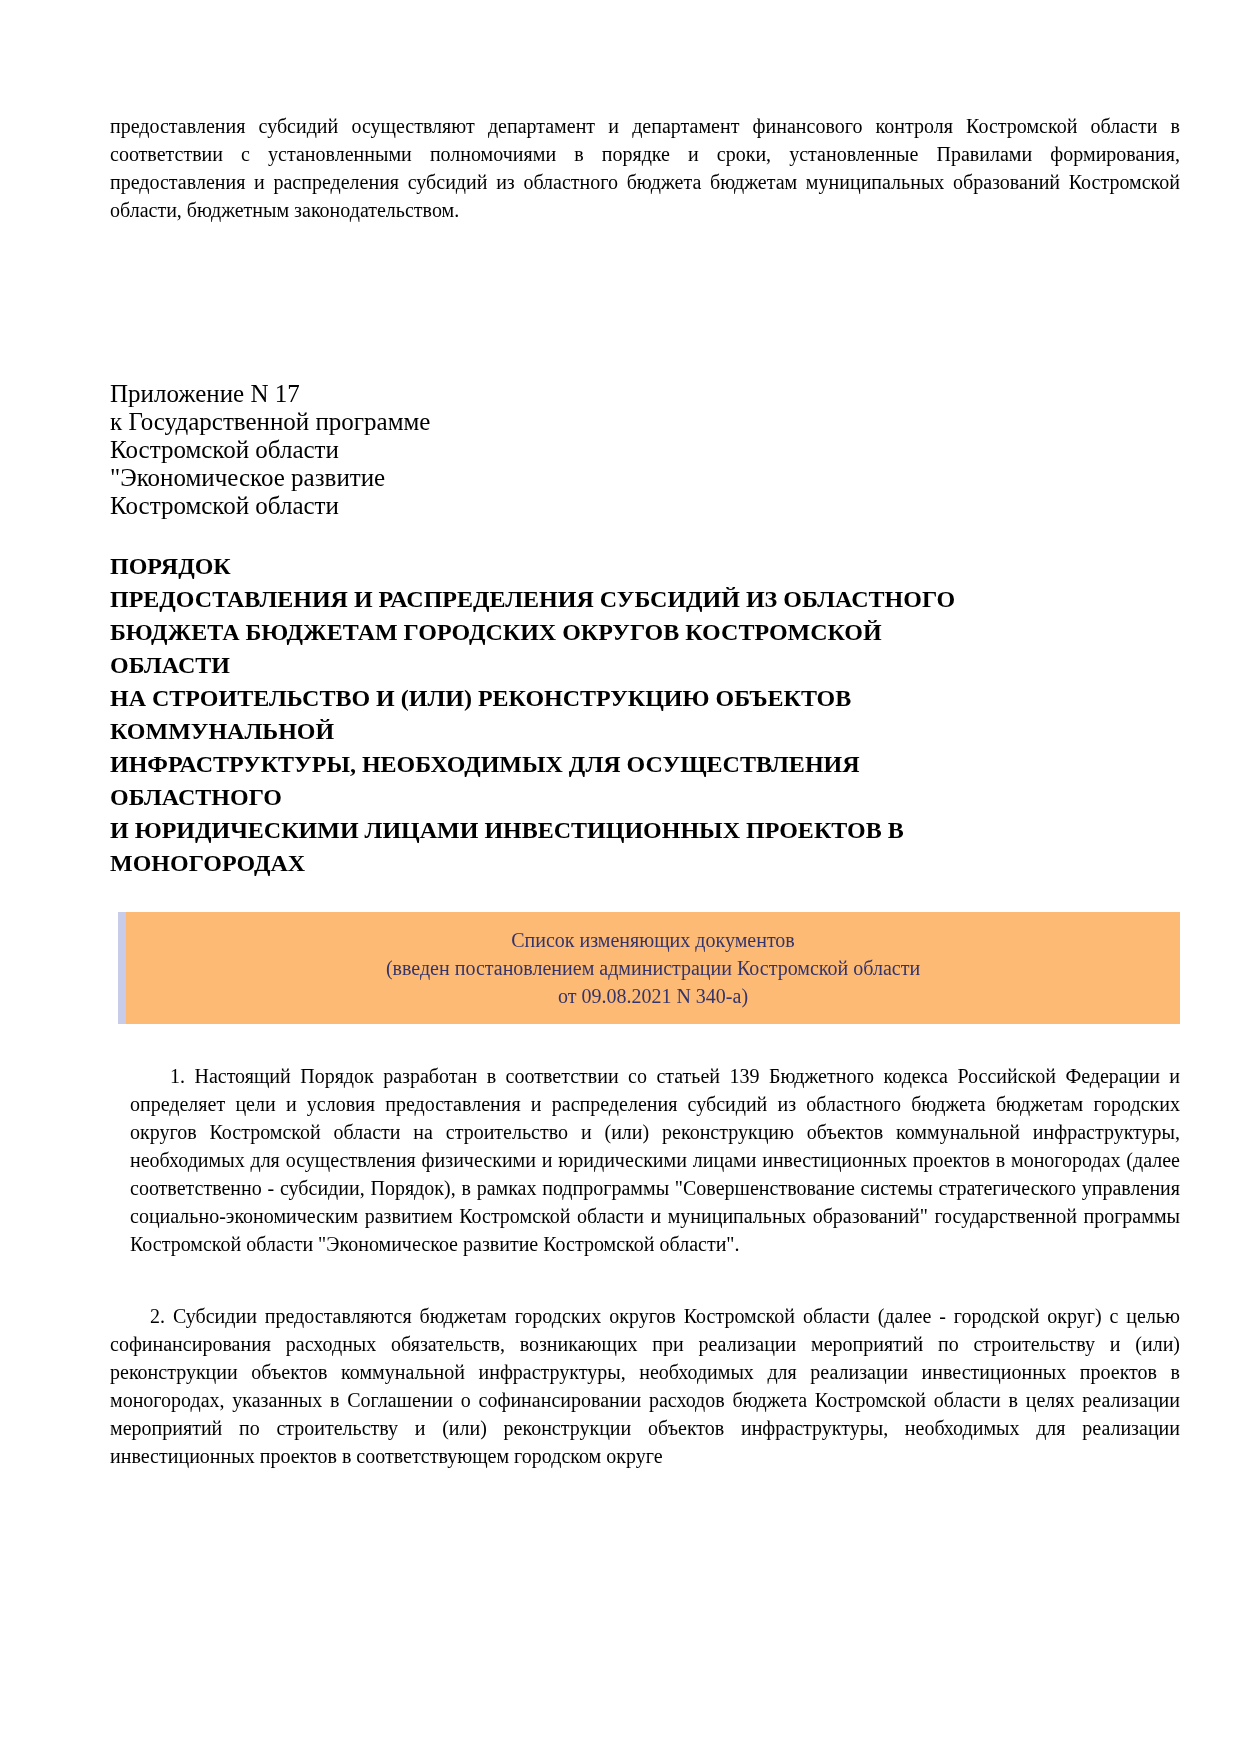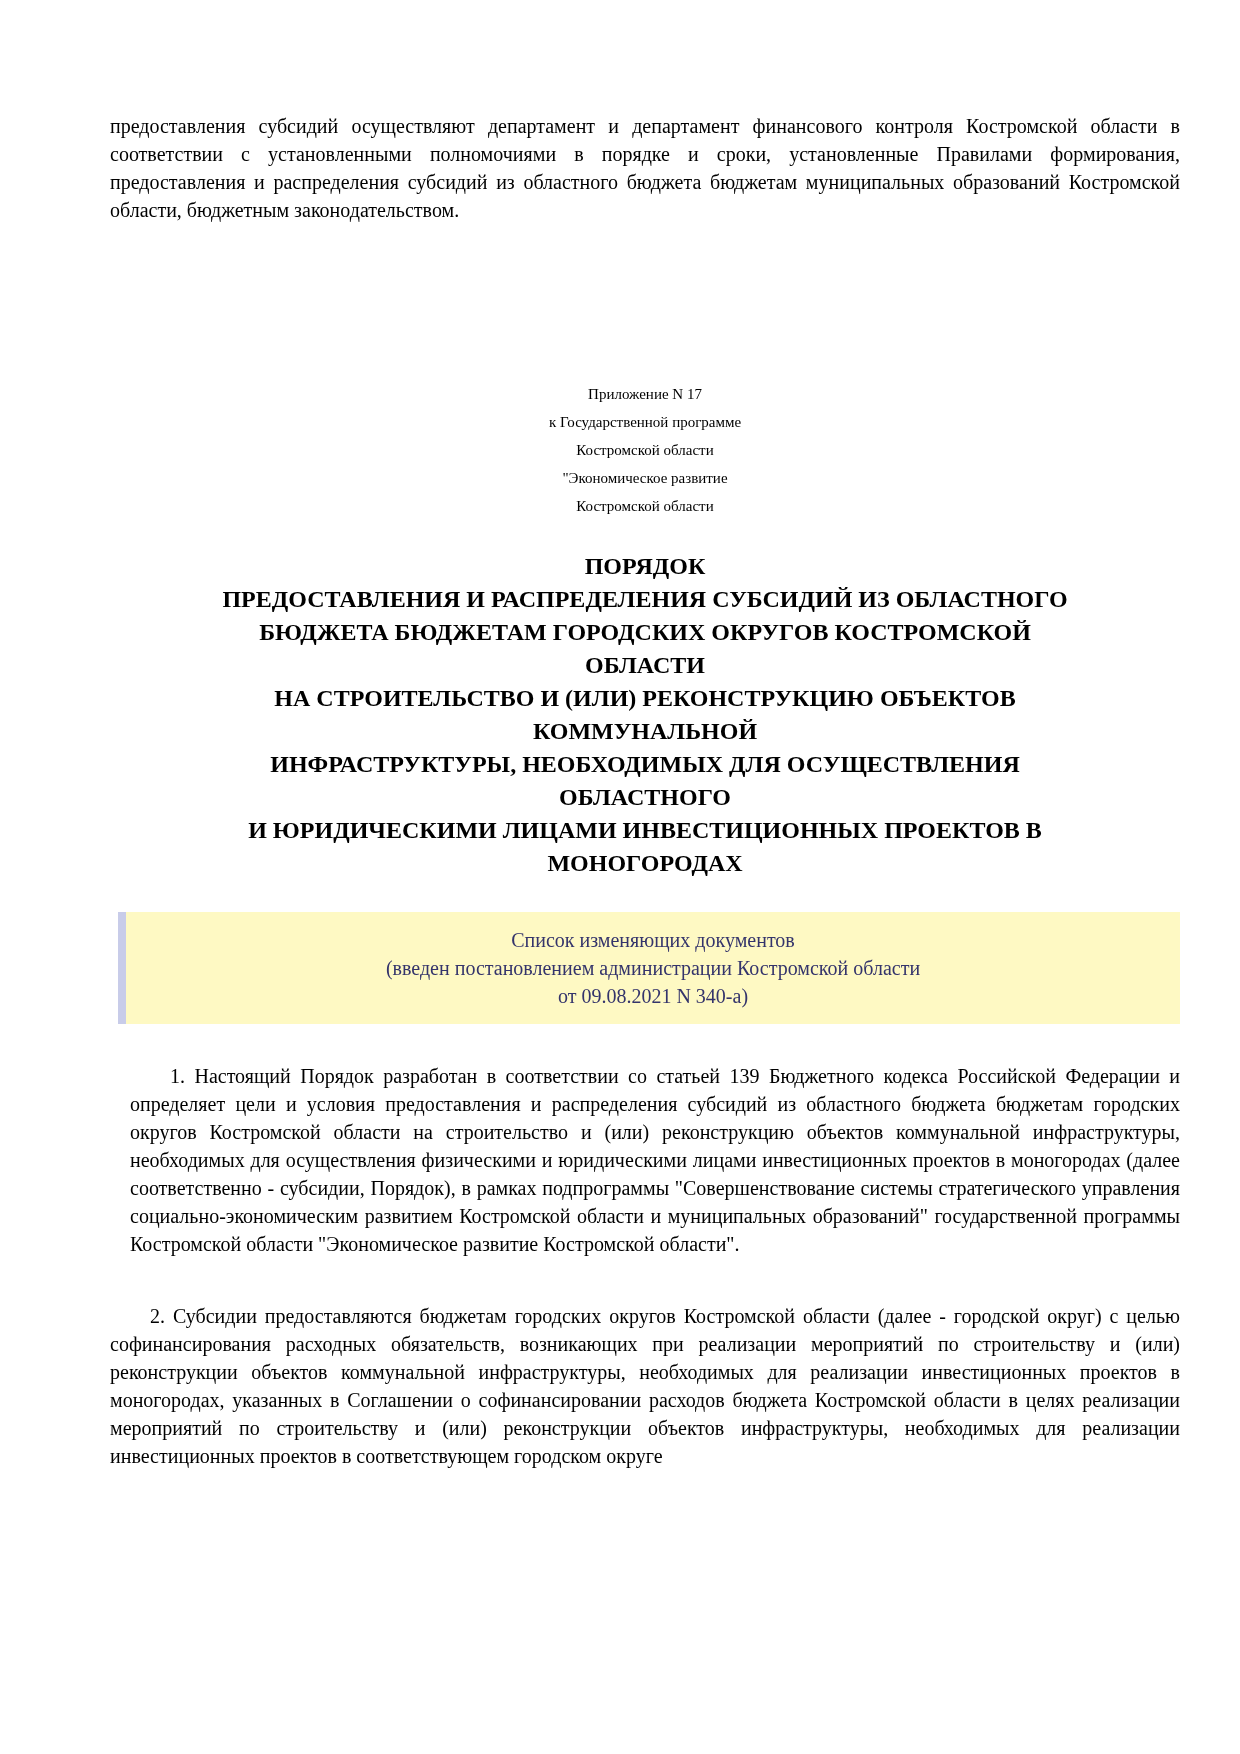--- a/index.html
+++ b/index.html
@@ -24,35 +24,34 @@
   .body-text {
     font-size: 20px;
     line-height: 28px;
     text-align: justify;
   }
   .intro {
     margin-top: 112px;
   }
   .annex {
     margin-top: 156px;
-    font-size: 15px;
+    font-size: 25px;
     line-height: 28px;
-    text-align: center;
+    text-align: left;
   }
   .doc-title {
     margin-top: 30px;
     font-size: 24px;
     line-height: 33px;
     font-weight: bold;
-    text-align: center;
   }
   .amendments {
     margin-top: 32px;
     margin-left: 8px;
-    background: #fef9c3;
+    background: #fdba74;
     border-left: 8px solid #c8cce9;
     padding: 14px 20px;
     box-sizing: border-box;
     text-align: center;
     color: #34346b;
     font-size: 20px;
     line-height: 28px;
   }
   .num-para {
     text-indent: 40px;

